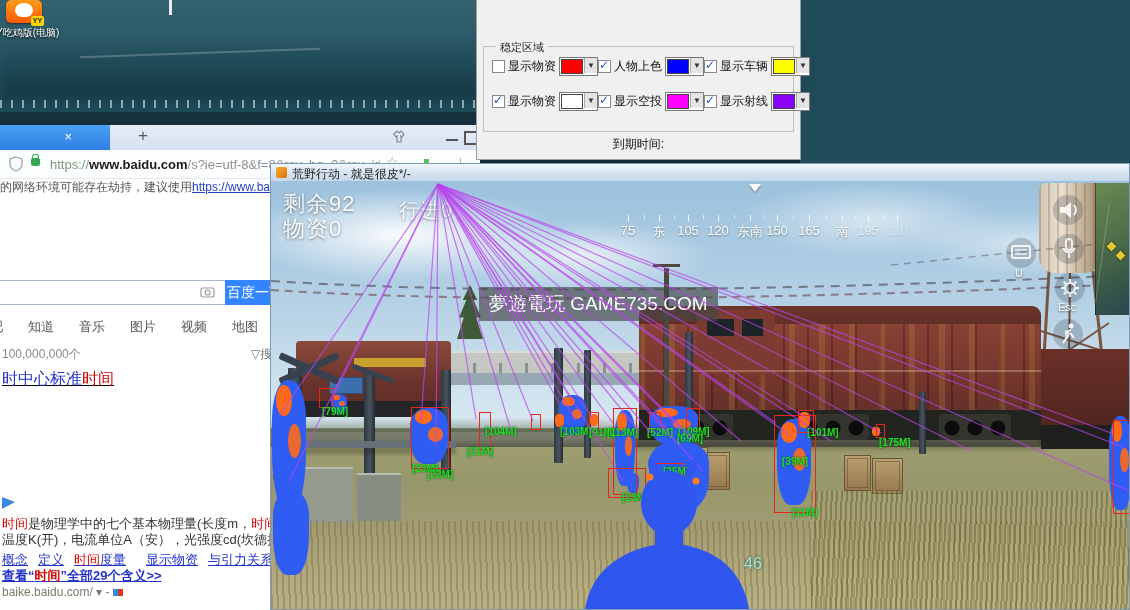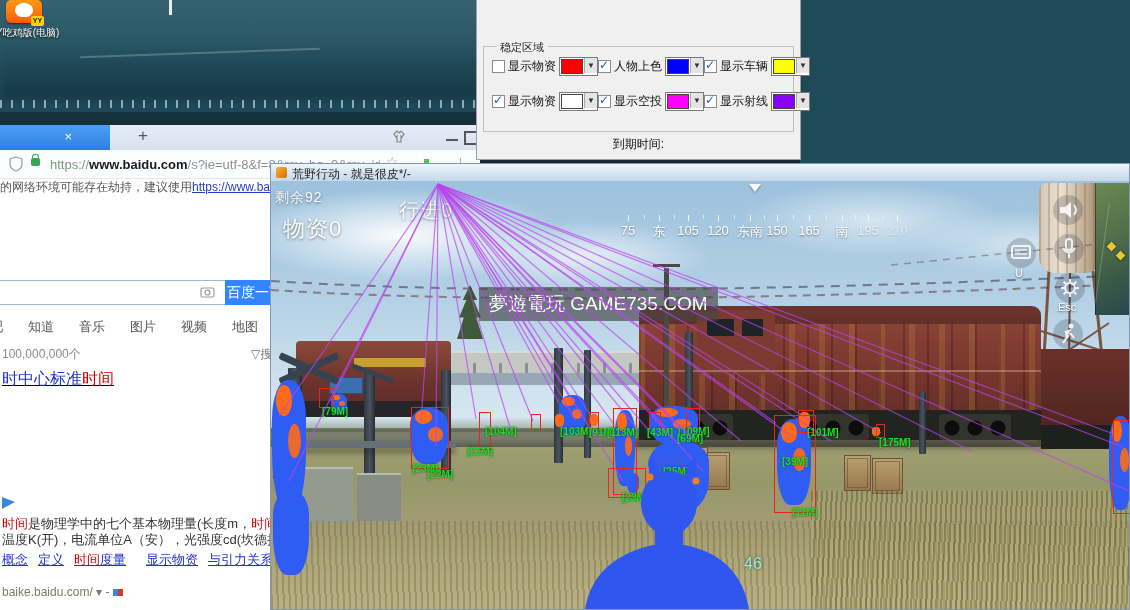--- a/index.html
+++ b/index.html
@@ -178,21 +178,21 @@
   
   .espbox{position:absolute;border:1px solid #e03020;}
   .esplabel{position:absolute;font-size:10px;font-weight:bold;white-space:nowrap;text-shadow:0 0 2px rgba(0,60,20,.9);}
   .fig{position:absolute;}
   .fig .fb{position:absolute;inset:0;border-radius:45% 45% 38% 38%/30% 30% 46% 46%;}
   .fig .fp{position:absolute;border-radius:50%;}
   .fig .fp1{left:12%;top:4%;width:46%;height:24%;}
   .fig .fp2{left:48%;top:34%;width:38%;height:26%;opacity:.9;}
   
   .hudtext{position:absolute;color:rgba(255,255,255,.95);text-shadow:0 1px 3px rgba(0,0,0,.45);letter-spacing:1px;}
-  #hud-remaining{left:4px;top:8px;font-size:14px;}
+  #hud-remaining{left:12px;top:8px;font-size:22px;}
   #hud-supplies{left:12px;top:33px;font-size:22px;}
   #hud-moving{left:128px;top:16px;font-size:20px;opacity:.95;}
   #compass{position:absolute;left:0;top:0;width:858px;height:64px;}
   .cmark{position:absolute;top:42px;transform:translateX(-50%);color:#fff;font-size:13px;text-shadow:0 1px 2px rgba(0,0,0,.4);}
   .ctick{position:absolute;top:34px;width:1px;background:rgba(255,255,255,.85);}
   #cpointer{position:absolute;left:478px;top:3px;width:0;height:0;border-left:6px solid transparent;
     border-right:6px solid transparent;border-top:8px solid #fff;opacity:.95;filter:drop-shadow(0 1px 1px rgba(0,0,0,.4));}
   .gicon{position:absolute;width:30px;height:30px;border-radius:50%;background:rgba(35,45,58,.22);}
   .gicon svg{position:absolute;left:2px;top:2px;}
   .keylabel{position:absolute;color:#fff;font-size:11px;text-shadow:0 1px 2px rgba(0,0,0,.6);}
@@ -282,20 +282,23 @@
         <span class="bl">时中心标准</span><span class="rd">时间</span>
       </div>
       <div id="b-share"></div>
       <div id="b-para">
         <span class="rd">时间</span><span>是物理学中的七个基本物理量(长度m，</span><span class="rd">时间</span><span>s，质量kg，热</span><br>
         <span>温度K(开)，电流单位A（安），光强度cd(坎德拉)，...</span>
       </div>
       <div id="b-links">
         <span id="links1-holder"><a>概念</a><a>定义</a></span><a><span class="rd">时间</span><span>度量</span></a><span style="display:inline-block;width:10px;"></span><span id="links2-holder"><a>显示物资</a><a>与引力关系</a><a>更多&gt;&gt;</a></span>
       </div>
+      <div id="b-seeall">
+        <span>查看“</span><span class="rd">时间</span><span>”全部29个含义&gt;&gt;</span>
+      </div>
       <div id="b-site">
         <span>baike.baidu.com/</span> ▾ - <span class="snap"><i style="background:#3a87e0;"></i><i style="background:#d43a2a;"></i></span>
       </div>
 
     </div>
   </div>
 
   <div id="cheat">
     <div id="cheat-group">
       <div id="cheat-group-label">稳定区域</div>
@@ -531,21 +534,21 @@
           <div class="espbox" style="left: 842px; top: 239px; width: 20px; height: 92px; border-color: rgb(232, 39, 28);"></div>
         </div>
       <div id="esp-labels">
 
       <div class="esplabel" style="left: 51px; top: 225px; color: rgb(34, 221, 34);">[79M]</div>
           <div class="esplabel" style="left: 214px; top: 245px; color: rgb(34, 221, 34);">[104M]</div>
           <div class="esplabel" style="left: 196px; top: 265px; color: rgb(34, 221, 34);">[21M]</div>
           <div class="esplabel" style="left: 289px; top: 245px; color: rgb(34, 221, 34);">[103M]</div>
           <div class="esplabel" style="left: 318px; top: 246px; color: rgb(34, 221, 34);">[91M]</div>
           <div class="esplabel" style="left: 336px; top: 246px; color: rgb(34, 221, 34);">[113M]</div>
-          <div class="esplabel" style="left: 376px; top: 246px; color: rgb(34, 221, 34);">[43M]</div>
+          <div class="esplabel" style="left: 376px; top: 246px; color: rgb(34, 221, 34);">[52M]</div>
           <div class="esplabel" style="left: 407px; top: 245px; color: rgb(34, 221, 34);">[109M]</div>
           <div class="esplabel" style="left: 406px; top: 252px; color: rgb(34, 221, 34);">[69M]</div>
           <div class="esplabel" style="left: 141px; top: 282px; color: rgb(34, 221, 34);">[23M]</div>
           <div class="esplabel" style="left: 156px; top: 288px; color: rgb(34, 221, 34);">[22M]</div>
           <div class="esplabel" style="left: 351px; top: 311px; color: rgb(34, 221, 34);">[23M]</div>
           <div class="esplabel" style="left: 392px; top: 285px; color: rgb(34, 221, 34);">[25M]</div>
           <div class="esplabel" style="left: 536px; top: 246px; color: rgb(34, 221, 34);">[101M]</div>
           <div class="esplabel" style="left: 608px; top: 256px; color: rgb(34, 221, 34);">[175M]</div>
           <div class="esplabel" style="left: 511px; top: 275px; color: rgb(34, 221, 34);">[39M]</div>
           <div class="esplabel" style="left: 521px; top: 326px; color: rgb(34, 221, 34);">[11M]</div>

